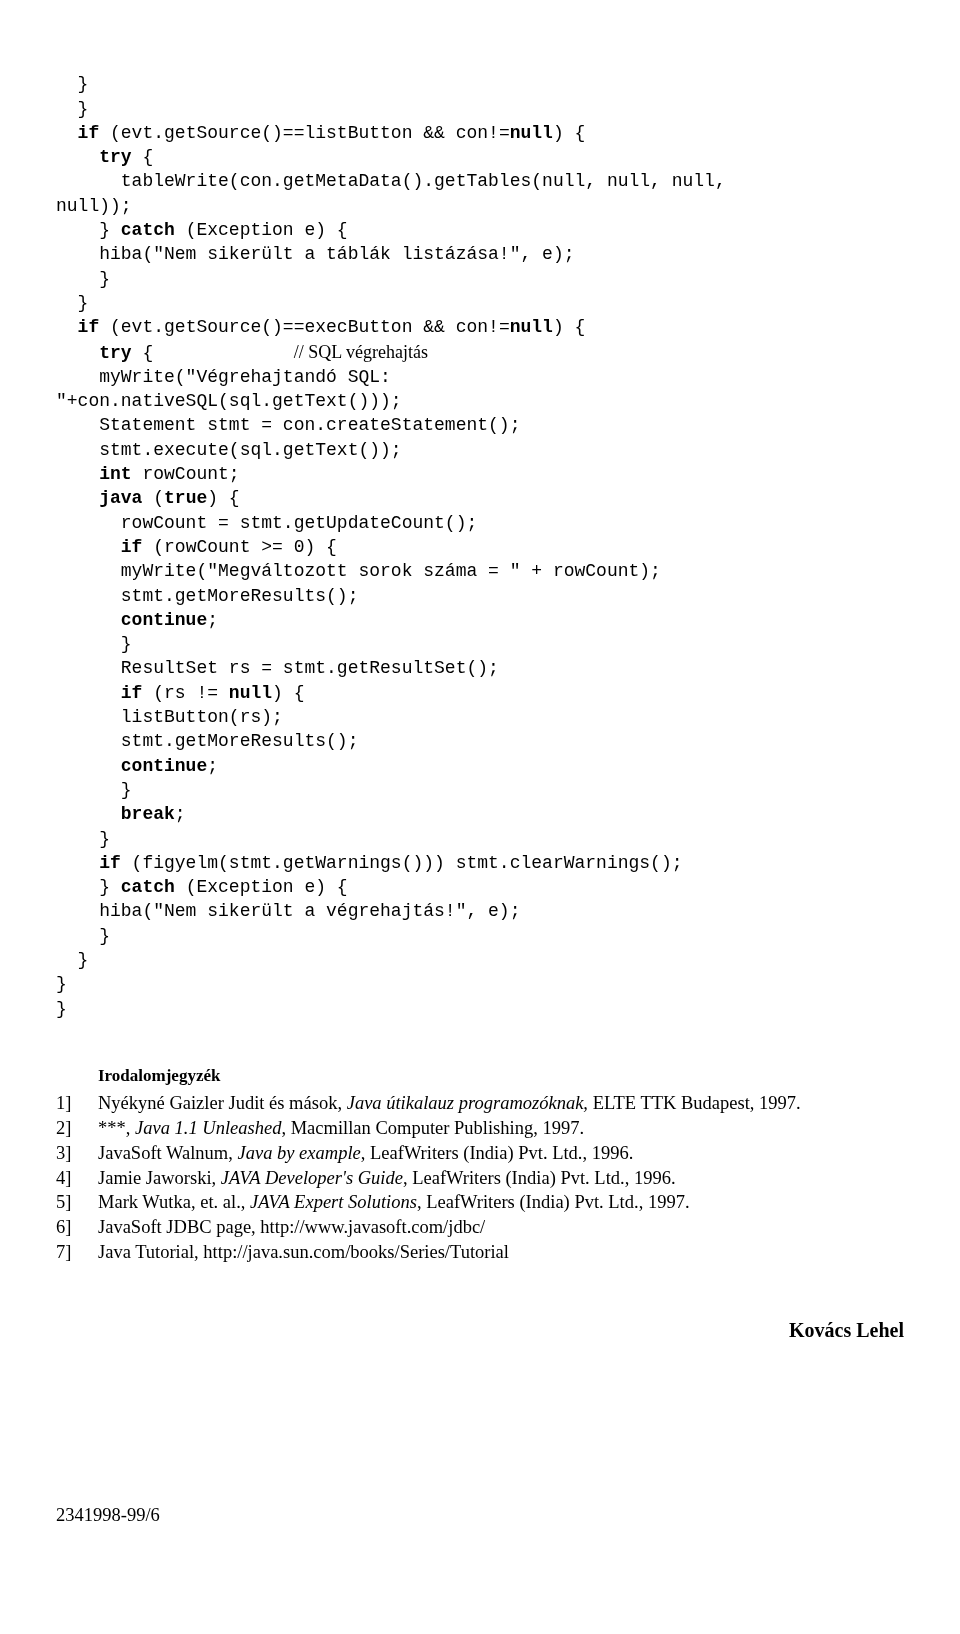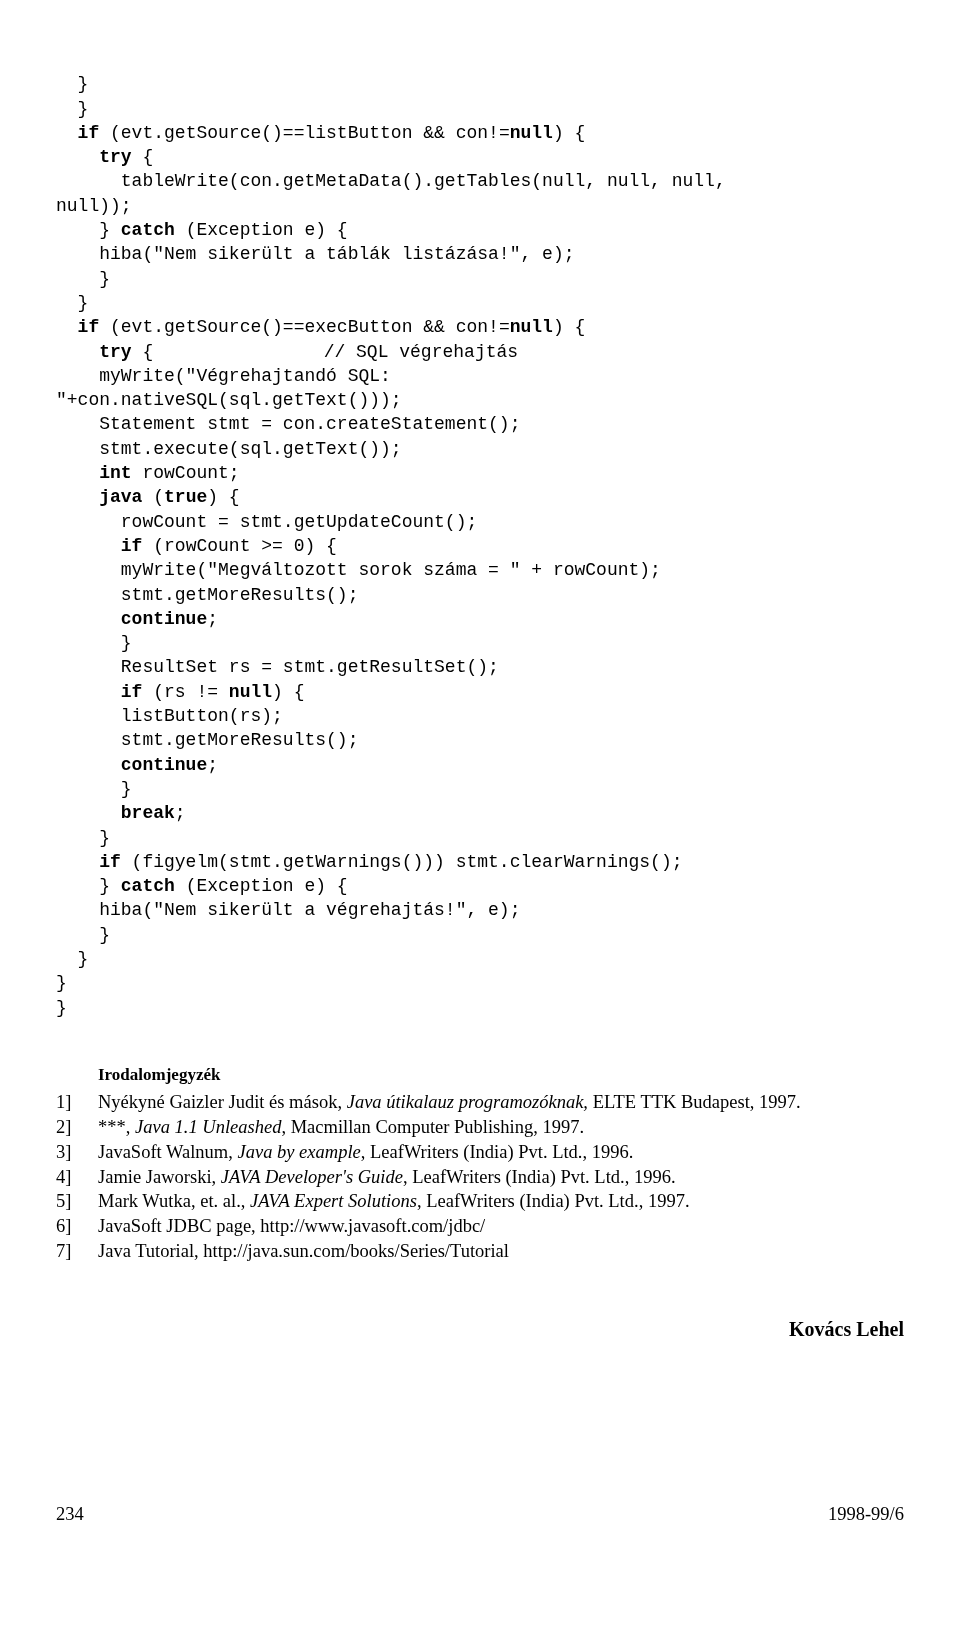--- a/index.html
+++ b/index.html
@@ -43,41 +43,41 @@
   .ref-text .i { font-style: italic; }
   .author {
     text-align: right;
     font-weight: bold;
     font-size: 20px;
     margin-top: 52px;
     font-family: Liberation Serif, serif;
   }
   .footer {
     display: flex;
-    justify-content: space-between;
+    justify-content: flex-start;
     font-size: 18.5px;
     margin-top: 160px;
   }
 </style>
 </head>
 <body>
 
 <div class="code">
 <span>  }</span>
 <span>  }</span>
 <span><span class="b">  if</span><span> (evt.getSource()==listButton &amp;&amp; con!=</span><span class="b">null</span><span>) {</span></span>
 <span><span class="b">    try</span><span> {</span></span>
 <span>      tableWrite(con.getMetaData().getTables(null, null, null,</span>
 <span>null));</span>
 <span><span>    } </span><span class="b">catch</span><span> (Exception e) {</span></span>
 <span>    hiba("Nem sikerült a táblák listázása!", e);</span>
 <span>    }</span>
 <span>  }</span>
 <span><span class="b">  if</span><span> (evt.getSource()==execButton &amp;&amp; con!=</span><span class="b">null</span><span>) {</span></span>
-<span><span class="b">    try</span><span> {             </span><span style="font-family:Liberation Mono, monospace;margin-left:30px;">// SQL végrehajtás</span></span>
+<span><span class="b">    try</span><span> {             </span><span style="font-family:Liberation Serif, serif;">// SQL végrehajtás</span></span>
 <span>    myWrite("Végrehajtandó SQL:</span>
 <span>"+con.nativeSQL(sql.getText()));</span>
 <span>    Statement stmt = con.createStatement();</span>
 <span>    stmt.execute(sql.getText());</span>
 <span><span class="b">    int</span><span> rowCount;</span></span>
 <span><span class="b">    java</span><span> (</span><span class="b">true</span><span>) {</span></span>
 <span>      rowCount = stmt.getUpdateCount();</span>
 <span><span class="b">      if</span><span> (rowCount &gt;= 0) {</span></span>
 <span>      myWrite("Megváltozott sorok száma = " + rowCount);</span>
 <span>      stmt.getMoreResults();</span>

